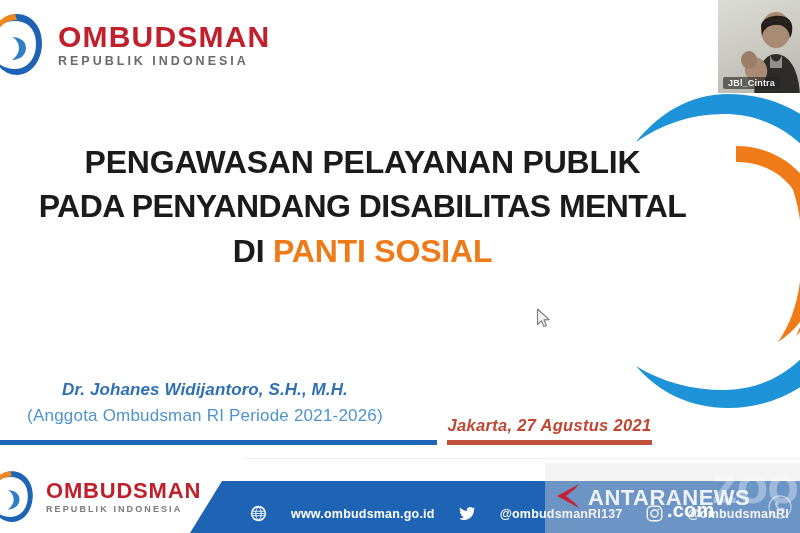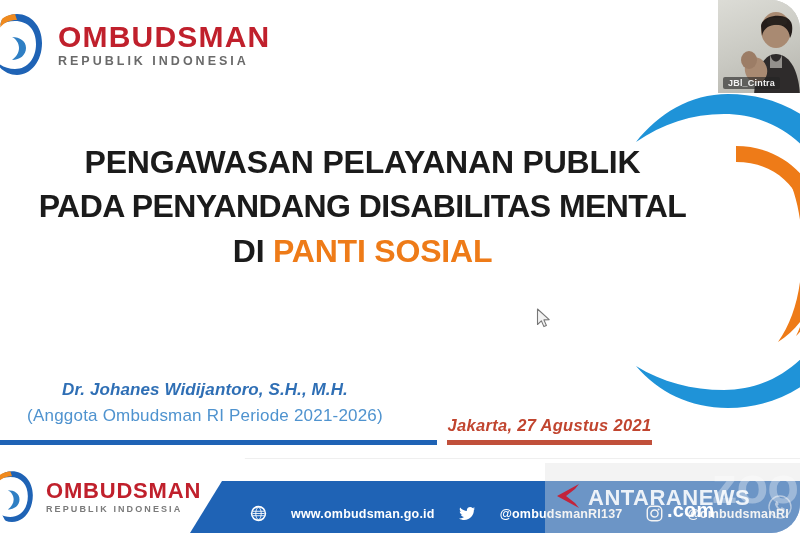--- a/index.html
+++ b/index.html
@@ -1,18 +1,18 @@
 <!DOCTYPE html>
 <html><head>
 <meta charset="utf-8">
 <style>
   html,body{margin:0;padding:0;background:#fff;}
   body{width:800px;height:533px;overflow:hidden;font-family:"Liberation Sans",sans-serif;}
 
-  .screen{position:relative;width:800px;height:533px;background:#ffffff;overflow:hidden;border-radius:29px;}
+  .screen{position:relative;width:800px;height:533px;background:#ffffff;overflow:hidden;}
 
   
   .deco-mark{position:absolute;right:-78px;top:86px;width:300px;height:330px;pointer-events:none;}
 
   
   .hdr-logo{position:absolute;left:-14px;top:9px;display:flex;align-items:center;gap:10px;}
   .hdr-mark{width:62px;height:72px;flex:none;}
   .hdr-text{display:flex;flex-direction:column;justify-content:center;line-height:1;}
   .hdr-ombudsman{font-size:30px;font-weight:bold;color:#c0202c;letter-spacing:1.2px;}
   .hdr-republik{font-size:12.5px;font-weight:bold;color:#6a6a6a;letter-spacing:3.0px;margin-top:3px;}

